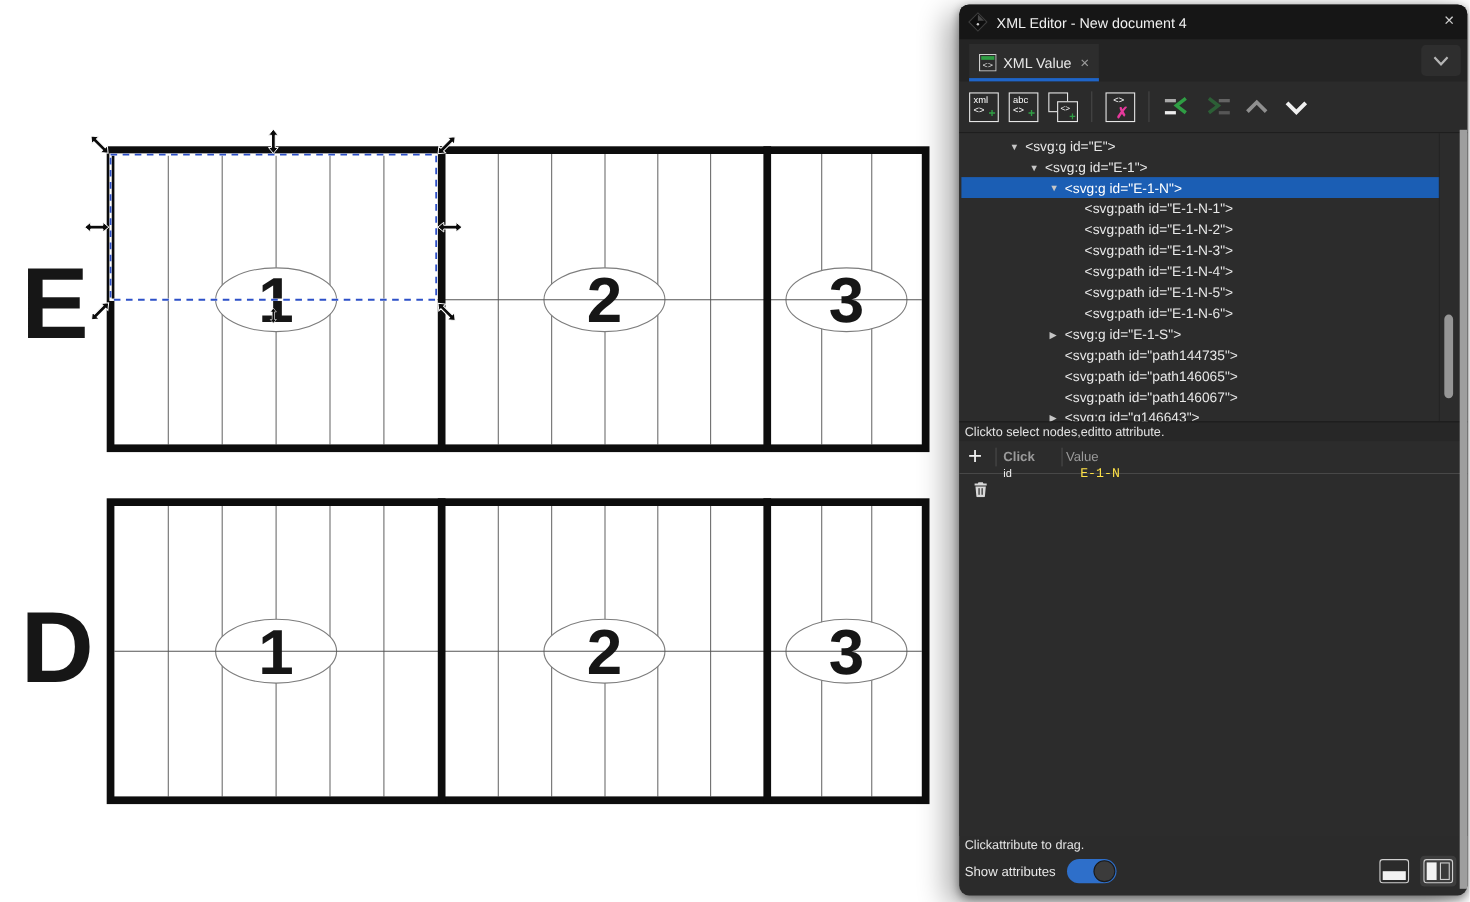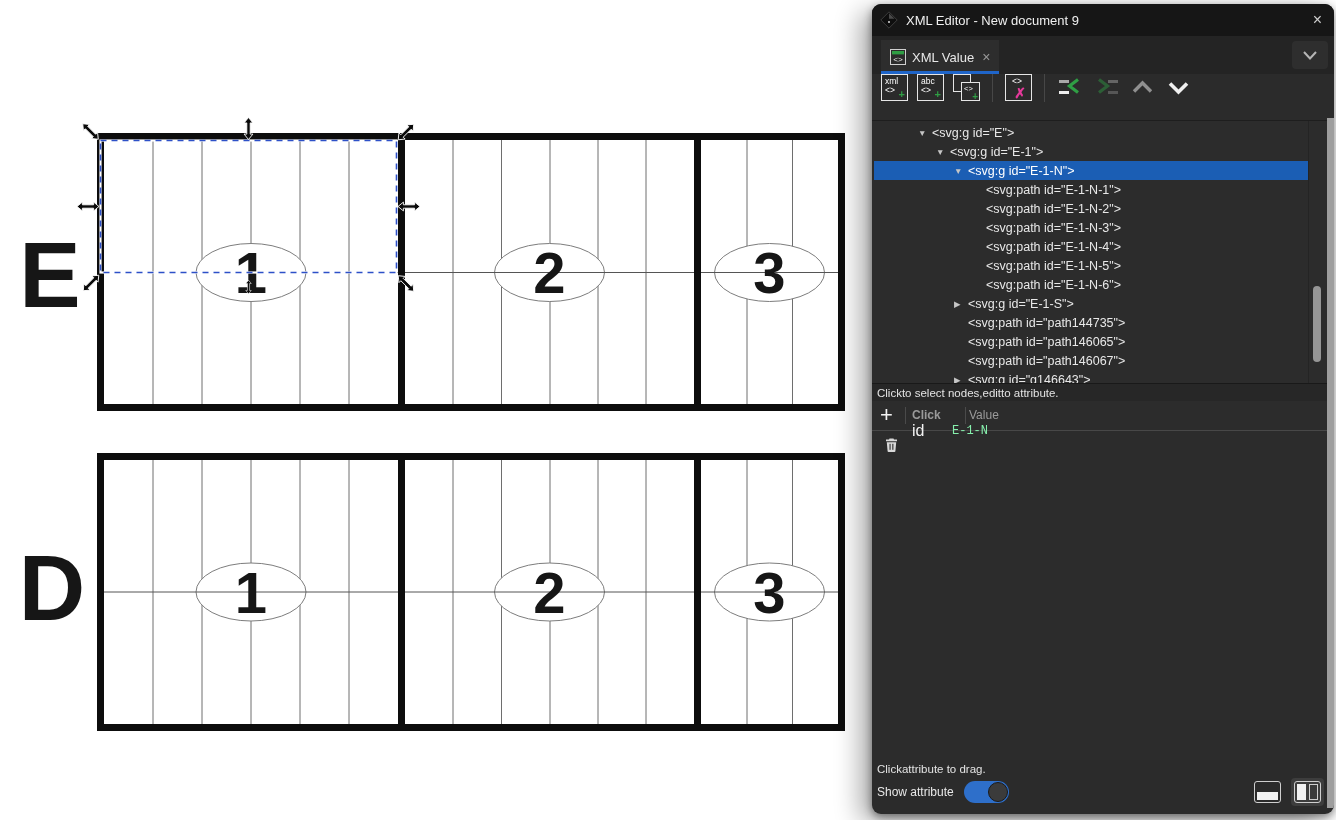--- a/index.html
+++ b/index.html
@@ -28,21 +28,21 @@
 
   .tabstrip{flex:0 0 38px;background:#242424;position:relative;display:flex;align-items:flex-end}
   .tab{margin-left:9px;height:34px;display:flex;align-items:center;padding:0 9px;
     background:#2d2d2d;position:relative;font-size:13px}
   .tab .lbl{margin:0 8px 0 6px}
   .tab .tclose{color:#9a9a9a;font-size:14px}
   .tab-underline{position:absolute;left:0;right:0;bottom:0;height:3px;background:var(--tab-underline)}
   .tab-dd{position:absolute;right:6px;top:5px;width:36px;height:28px;border-radius:4px;
     background:#2e2e2e;display:flex;align-items:center;justify-content:center}
 
-  .toolbar{flex:0 0 46px;background:#2b2b2b;display:flex;gap:9px;padding-left:9px}
+  .toolbar{flex:0 0 46px;background:#2b2b2b;display:flex;align-items:center;gap:9px;padding-left:9px}
   .tbtn{width:27px;height:27px;position:relative;flex:0 0 27px}
   .boxicon{width:27px;height:27px;border:1.5px solid #e6e6e6;position:relative;
     font-size:8px;line-height:1.1;color:#fff;padding:2px 0 0 3px}
   .boxicon .l1{display:block;font-size:8.5px;letter-spacing:0}
   .boxicon .l2{display:block;font-size:8.5px}
   .boxicon .plus{position:absolute;right:2px;bottom:0px;color:var(--icon-green);font-weight:bold;font-size:11px}
   .boxicon .delx{position:absolute;right:5px;bottom:-1px;color:var(--icon-magenta);font-weight:bold;font-size:14px}
   .dup-back{position:absolute;left:0;top:0;width:18px;height:18px;border:1.5px solid #e6e6e6}
   .dup-front{position:absolute;right:0;bottom:0;width:19px;height:19px;border:1.5px solid #e6e6e6;
     background:#2b2b2b;font-size:7.5px;color:#fff;padding:1px 0 0 2px}
@@ -62,22 +62,22 @@
   .statusline{flex:0 0 17px;background:#272727;display:flex;align-items:center;
     font-size:11.5px;color:#e3e3e3;padding-left:5px}
   .b{font-weight:normal}
 
   .attr-header{flex:0 0 30px;position:relative;border-bottom:1px solid #484848;background:#2c2c2c}
   .attr-header .plusbtn{position:absolute;left:8px;top:1px;font-size:22px;color:#f2f2f2;font-weight:400}
   .attr-header .csep{position:absolute;top:6px;bottom:6px;width:1px;background:#4a4a4a}
   .attr-header .h-name{position:absolute;left:40px;top:7px;font-size:12px;color:#9a9a9a;font-weight:bold}
   .attr-header .h-value{position:absolute;left:97px;top:7px;font-size:12px;color:#9a9a9a;font-weight:normal}
   .attr-row{flex:0 0 27px;position:relative;display:flex;align-items:center}
-  .attr-row .nm{position:absolute;left:40px;font-size:16px;color:#f2f2f2}
-  .attr-row .vl{position:absolute;left:80px;font-size:12px;color:#86efac;
+  .attr-row .nm{position:absolute;left:40px;font-size:10px;color:#f2f2f2}
+  .attr-row .vl{position:absolute;left:110px;font-size:12px;color:#fde047;
     font-family:"Liberation Mono",monospace}
   .attr-row .trash{position:absolute;left:13px;top:7px}
   .attr-empty{flex:1 1 auto;background:#2c2c2c}
 
   .hint2{flex:0 0 18px;display:flex;align-items:center;font-size:11.5px;color:#e3e3e3;padding-left:5px}
   .footer{flex:0 0 32px;display:flex;align-items:center;gap:10px;padding:0 10px 8px 5px;font-size:12px}
   .switch{width:45px;height:22px;border-radius:11px;background:var(--toggle-blue);position:relative;flex:0 0 45px}
   .switch .knob{position:absolute;right:1px;top:1px;width:20px;height:20px;border-radius:50%;
     background:#3b3b3b;border:1px solid #1a1a1a}
   .fspacer{flex:1 1 auto}
@@ -176,21 +176,21 @@
   </svg>
 
   <div class="panel">
 
     <div class="titlebar">
       <svg width="18" height="18" viewBox="0 0 18 18">
         <polygon points="9,0.8 17.2,9 9,17.2 0.8,9" fill="#0e0e0e" stroke="#3d3d3d" stroke-width="1"></polygon>
         <polygon points="9,2.2 14.6,7.8 9,7.8" fill="#4a4a4a"></polygon>
         <circle cx="9" cy="11" r="1.1" fill="#cfcfcf"></circle>
       </svg>
-      <span class="ttl">XML Editor - New document 9</span>
+      <span class="ttl">XML Editor - New document 4</span>
       <span class="win-close">×</span>
     </div>
 
     <div class="tabstrip">
       <div class="tab">
         <svg width="16" height="16" viewBox="0 0 16 16">
           <rect x="0.5" y="0.5" width="15" height="15" fill="#2b2b2b" stroke="#cfcfcf"></rect>
           <rect x="2" y="2" width="12" height="3.4" fill="var(--icon-green)"></rect>
           <text x="8" y="13" font-size="8" fill="#efefef" text-anchor="middle" font-family="Liberation Mono,monospace">&lt;&gt;</text>
         </svg>
@@ -344,21 +344,21 @@
   </div>
       </div>
     <div class="attr-empty"></div>
 
     <div class="hint2">
       <span class="b">Click</span>
         <span> attribute to drag.</span>
     </div>
 
     <div class="footer">
-      <span>Show attribute</span>
+      <span>Show attributes</span>
       <div class="switch">
         <div class="knob"></div>
       </div>
       <div class="fspacer"></div>
       <div class="fi">
         <div class="botw"></div>
       </div>
       <div class="fi2wrap">
         <div class="fi">
           <div class="leftw"></div>

